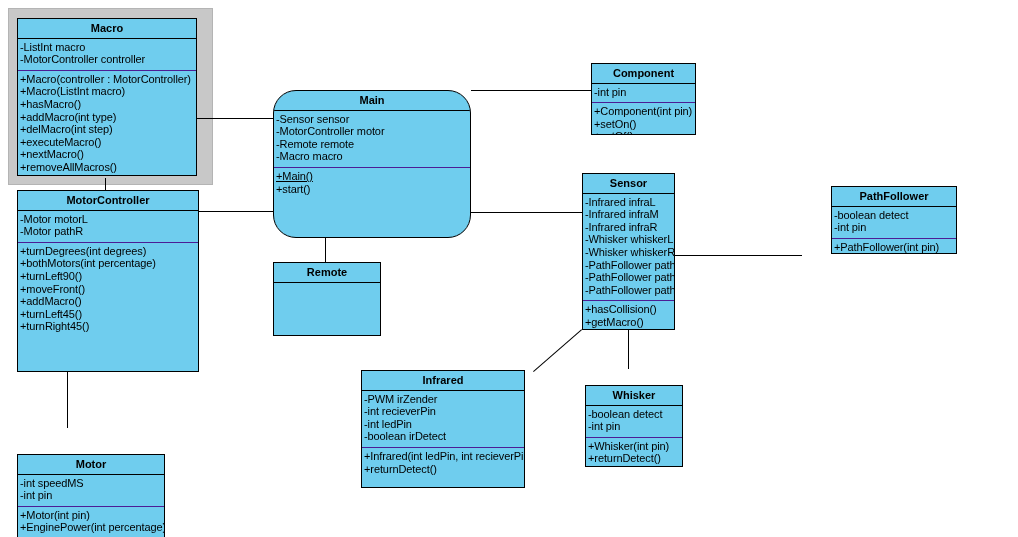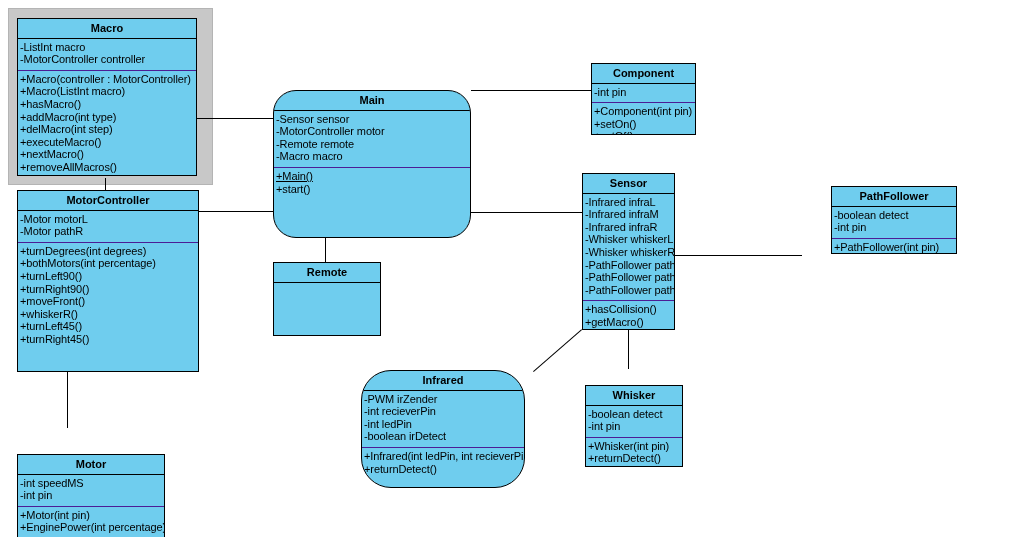--- a/index.html
+++ b/index.html
@@ -130,23 +130,22 @@
   <div class="umlclass" style="left:17px; top:190px; width:182px; height:182px;">
     <div class="cls-name">MotorController</div>
     <div class="cls-attrs">
       <div class="member">-Motor motorL</div>
       <div class="member">-Motor pathR</div>
     </div>
     <div class="cls-ops">
       <div class="member">+turnDegrees(int degrees)</div>
       <div class="member">+bothMotors(int percentage)</div>
       <div class="member">+turnLeft90()</div>
-      <div class="member">+turnRight90()</div>
       <div class="member">+moveFront()</div>
-      <div class="member">+whiskerR()</div>
+      <div class="member">+addMacro()</div>
       <div class="member">+turnLeft45()</div>
       <div class="member">+turnRight45()</div>
     </div>
   </div>
 
   <div class="umlclass" style="left:17px; top:428px; width:148px; height:92px;margin-top:26px;">
     <div class="cls-name">Motor</div>
     <div class="cls-attrs">
       <div class="member">-int speedMS</div>
       <div class="member">-int pin</div>
@@ -211,21 +210,21 @@
     <div class="cls-attrs">
       <div class="member">-boolean detect</div>
       <div class="member">-int pin</div>
     </div>
     <div class="cls-ops">
       <div class="member">+PathFollower(int pin)</div>
       <div class="member">+returnDetect()</div>
     </div>
   </div>
 
-  <div class="umlclass" style="left:361px; top:370px; width:164px; height:118px;border-radius:30px;">
+  <div class="umlclass" style="left:361px; top:370px; width:164px; height:118px;">
     <div class="cls-name">Infrared</div>
     <div class="cls-attrs">
       <div class="member">-PWM irZender</div>
       <div class="member">-int recieverPin</div>
       <div class="member">-int ledPin</div>
       <div class="member">-boolean irDetect</div>
     </div>
     <div class="cls-ops">
       <div class="member">+Infrared(int ledPin, int recieverPin)</div>
       <div class="member">+returnDetect()</div>

